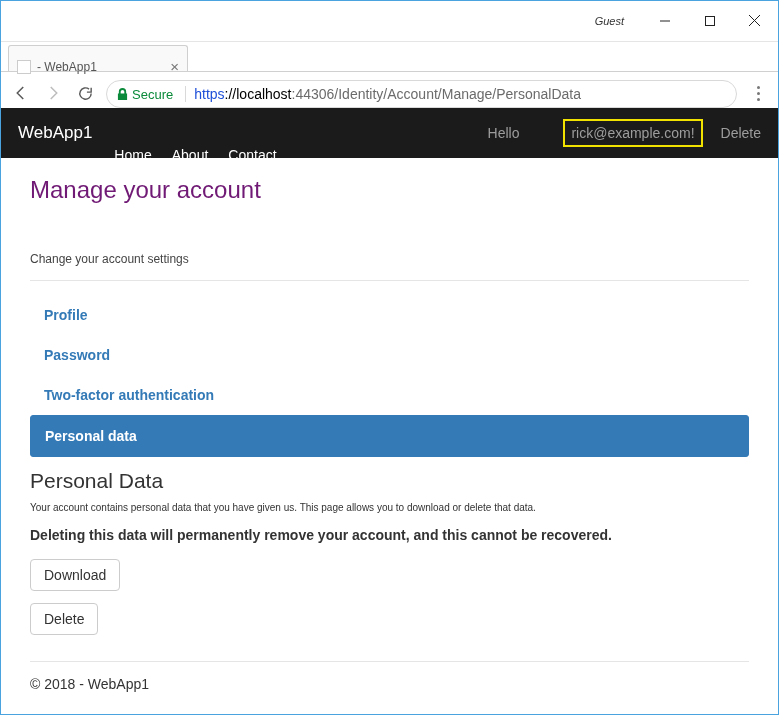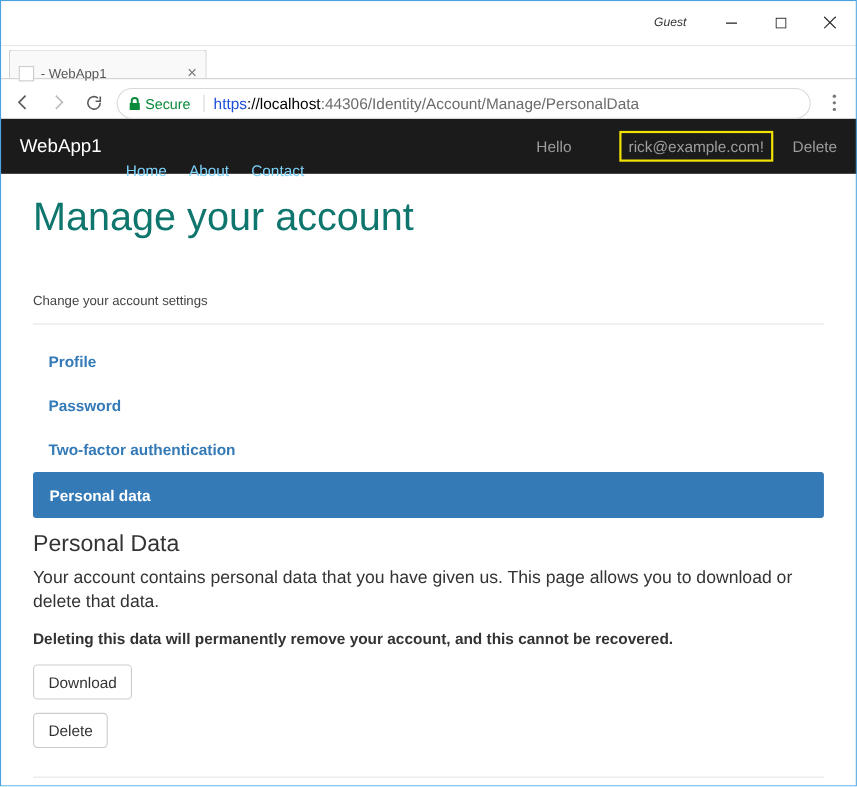--- a/index.html
+++ b/index.html
@@ -33,38 +33,38 @@
   .url .proto { color: #1d4ed8; }
   .url .host { color: #000; }
   .url .port, .url .path { color: #6b6b6b; }
   .menuicon { width: 30px; height: 30px; display: flex; align-items: center; justify-content: center; }
   .menuicon .dots { display:flex; flex-direction:column; gap:3px; }
   .menuicon .dots span { width:3px; height:3px; background:#777; border-radius:50%; }
 
   
   .appnav { background: #1b1b1b; color: #9d9d9d; height: 50px; display: flex; align-items: center; padding: 0 18px; font-size: 14px; }
   .brand { color: #fff; font-size: 17px; margin-right: 22px; }
-  .navlink { color: #7dd3fc; margin-right: 20px; text-decoration: none; margin-top: 44px; }
+  .navlink { color: #ffffff; margin-right: 20px; text-decoration: none; margin-top: 44px; }
   .spacer { flex: 1; }
   .hello { color: #9d9d9d; }
   .hello-box { border: 2px solid #f2e200; padding: 4px 6px; display: inline-block; margin-left: 40px; }
   .logout { margin-left: 18px; color: #9d9d9d; }
 
   
   .page { padding: 18px 30px 10px 30px; }
-  h1.title { font-size: 36px; font-weight: 400; color: #0f766e; margin-bottom: 4px; }
+  h1.title { font-size: 24px; font-weight: 400; color: #701a75; margin-bottom: 4px; }
   h2.subtitle { font-size: 12px; font-weight: 400; color: #444; margin-bottom: 14px; margin-top: 48px; }
   hr.sep { border: none; border-top: 1px solid #e5e5e5; margin-bottom: 14px; }
 
   .listgroup { margin: 8px 0 12px 0; font-weight: bold; }
   .listitem { display: block; color: #337ab7; background: #fff; padding: 12px 14px; font-size: 14px; }
   .listitem.active { background: #337ab7; color: #fff; border: 1px solid #337ab7; border-radius: 3px; }
 
   h3.section { font-size: 21px; font-weight: 400; color: #333; margin: 10px 0 8px 0; }
-  p.body { font-size: 16px; color: #333; margin-bottom: 12px; line-height: 1.4; }
+  p.body { font-size: 10px; color: #333; margin-bottom: 12px; line-height: 1.4; }
   p.warning { font-size: 14px; color: #333; font-weight: 700; margin-bottom: 16px; }
 
   .btn { display: inline-block; border: 1px solid #ccc; background: #fff; color: #333; font-size: 14px; padding: 7px 13px; border-radius: 4px; margin-bottom: 12px; }
 
   hr.footer-sep { border: none; border-top: 1px solid #e5e5e5; margin: 14px 0 14px 0; }
   .footer { font-size: 14px; color: #333; }
 
   .outer-border { position:absolute; inset:0; border:1px solid #4aa3df; pointer-events:none; }
 </style>
 </head>

